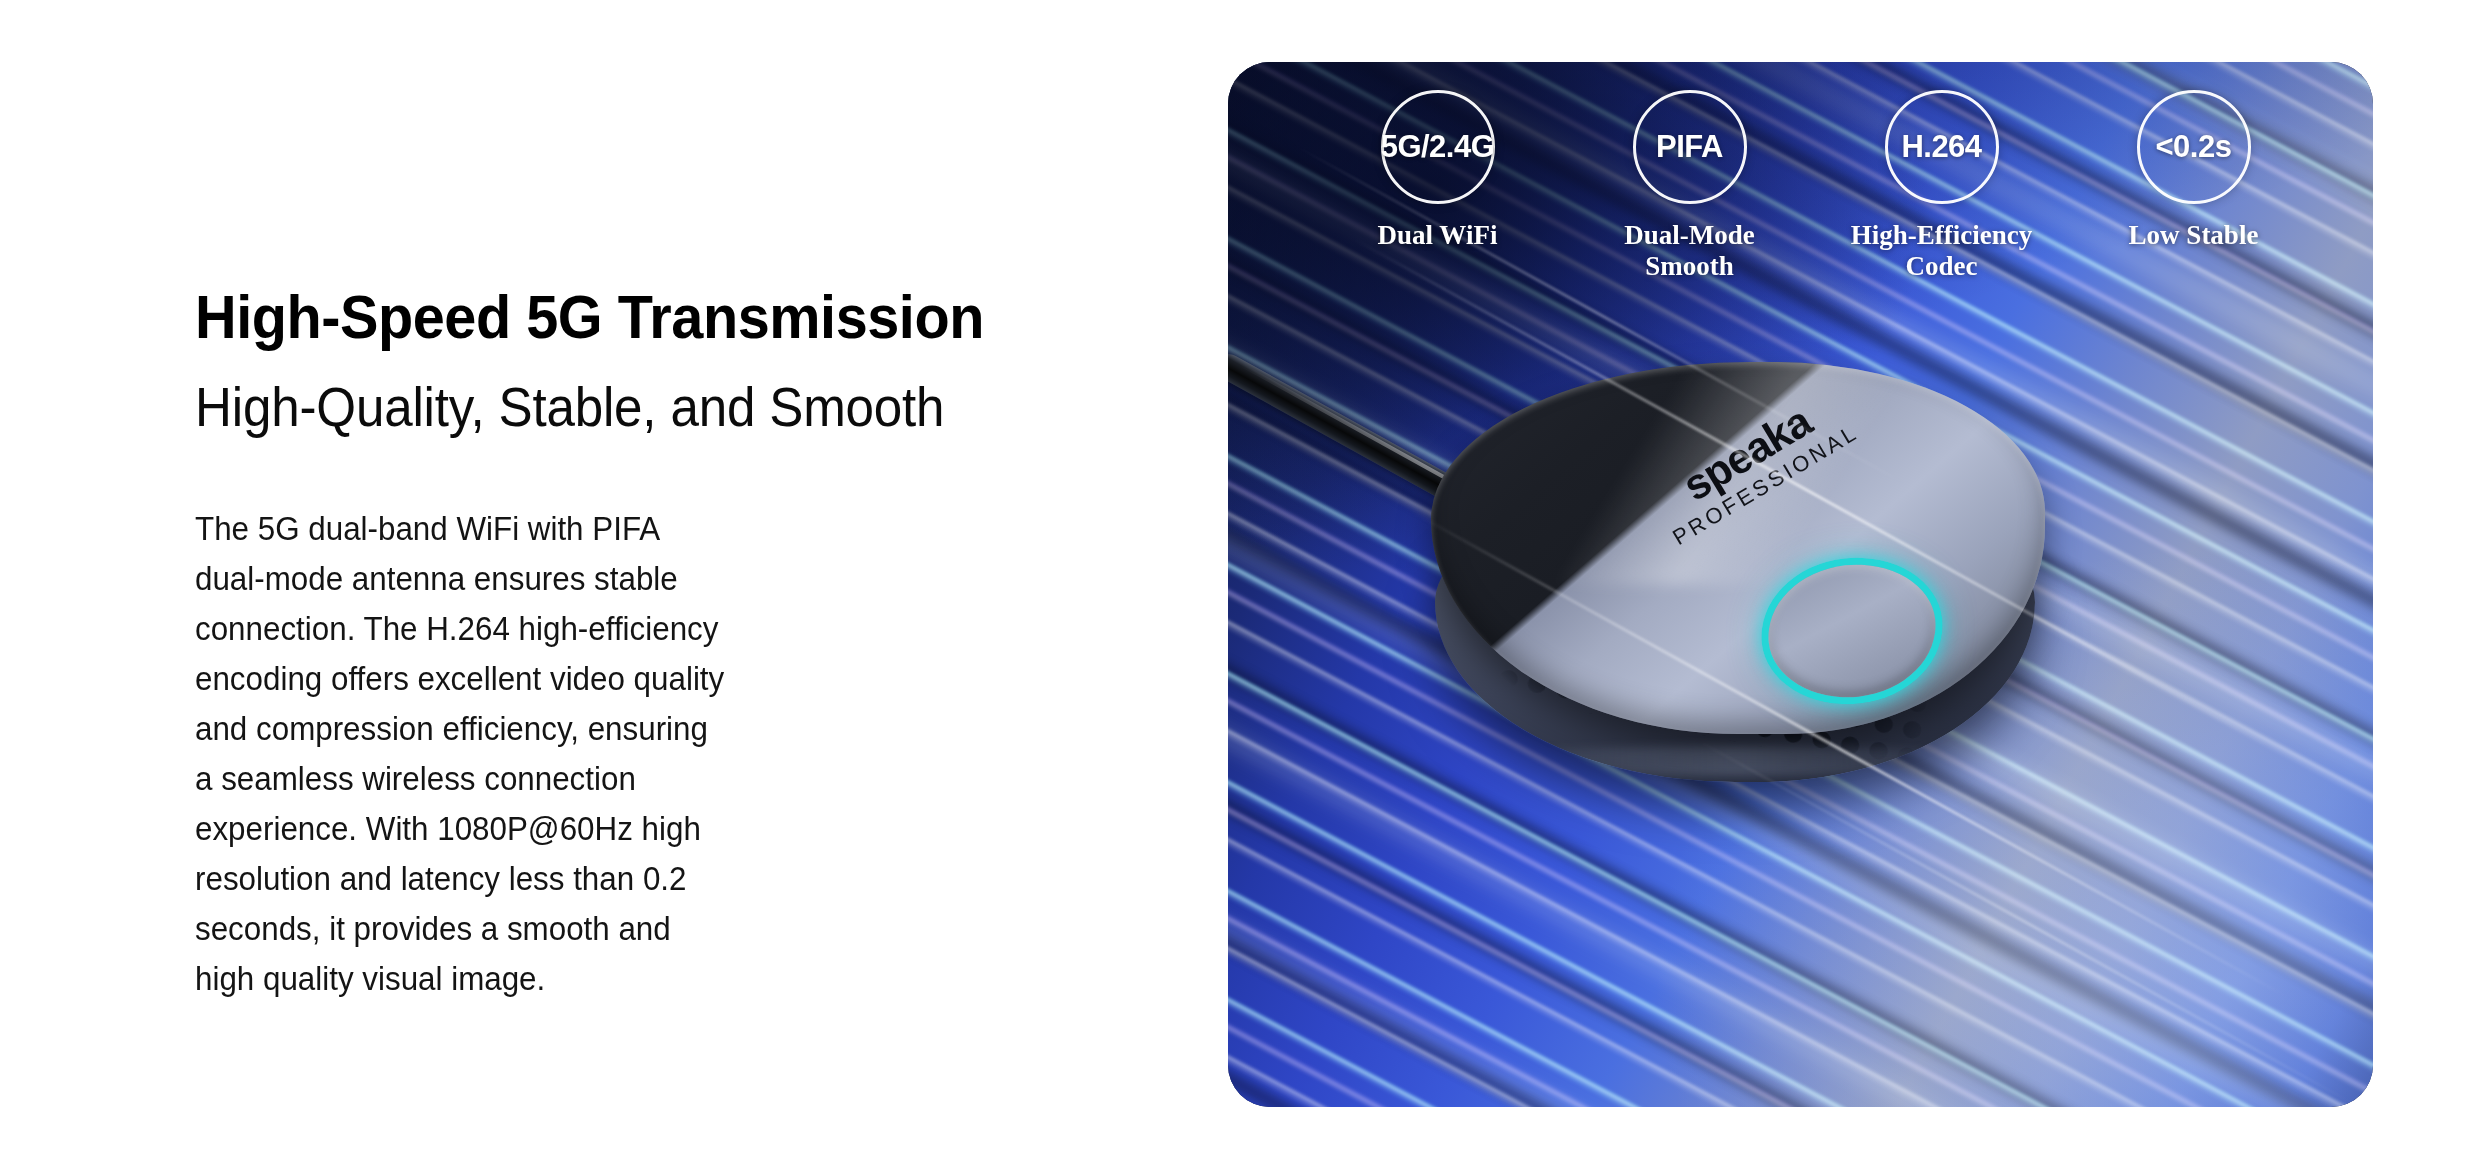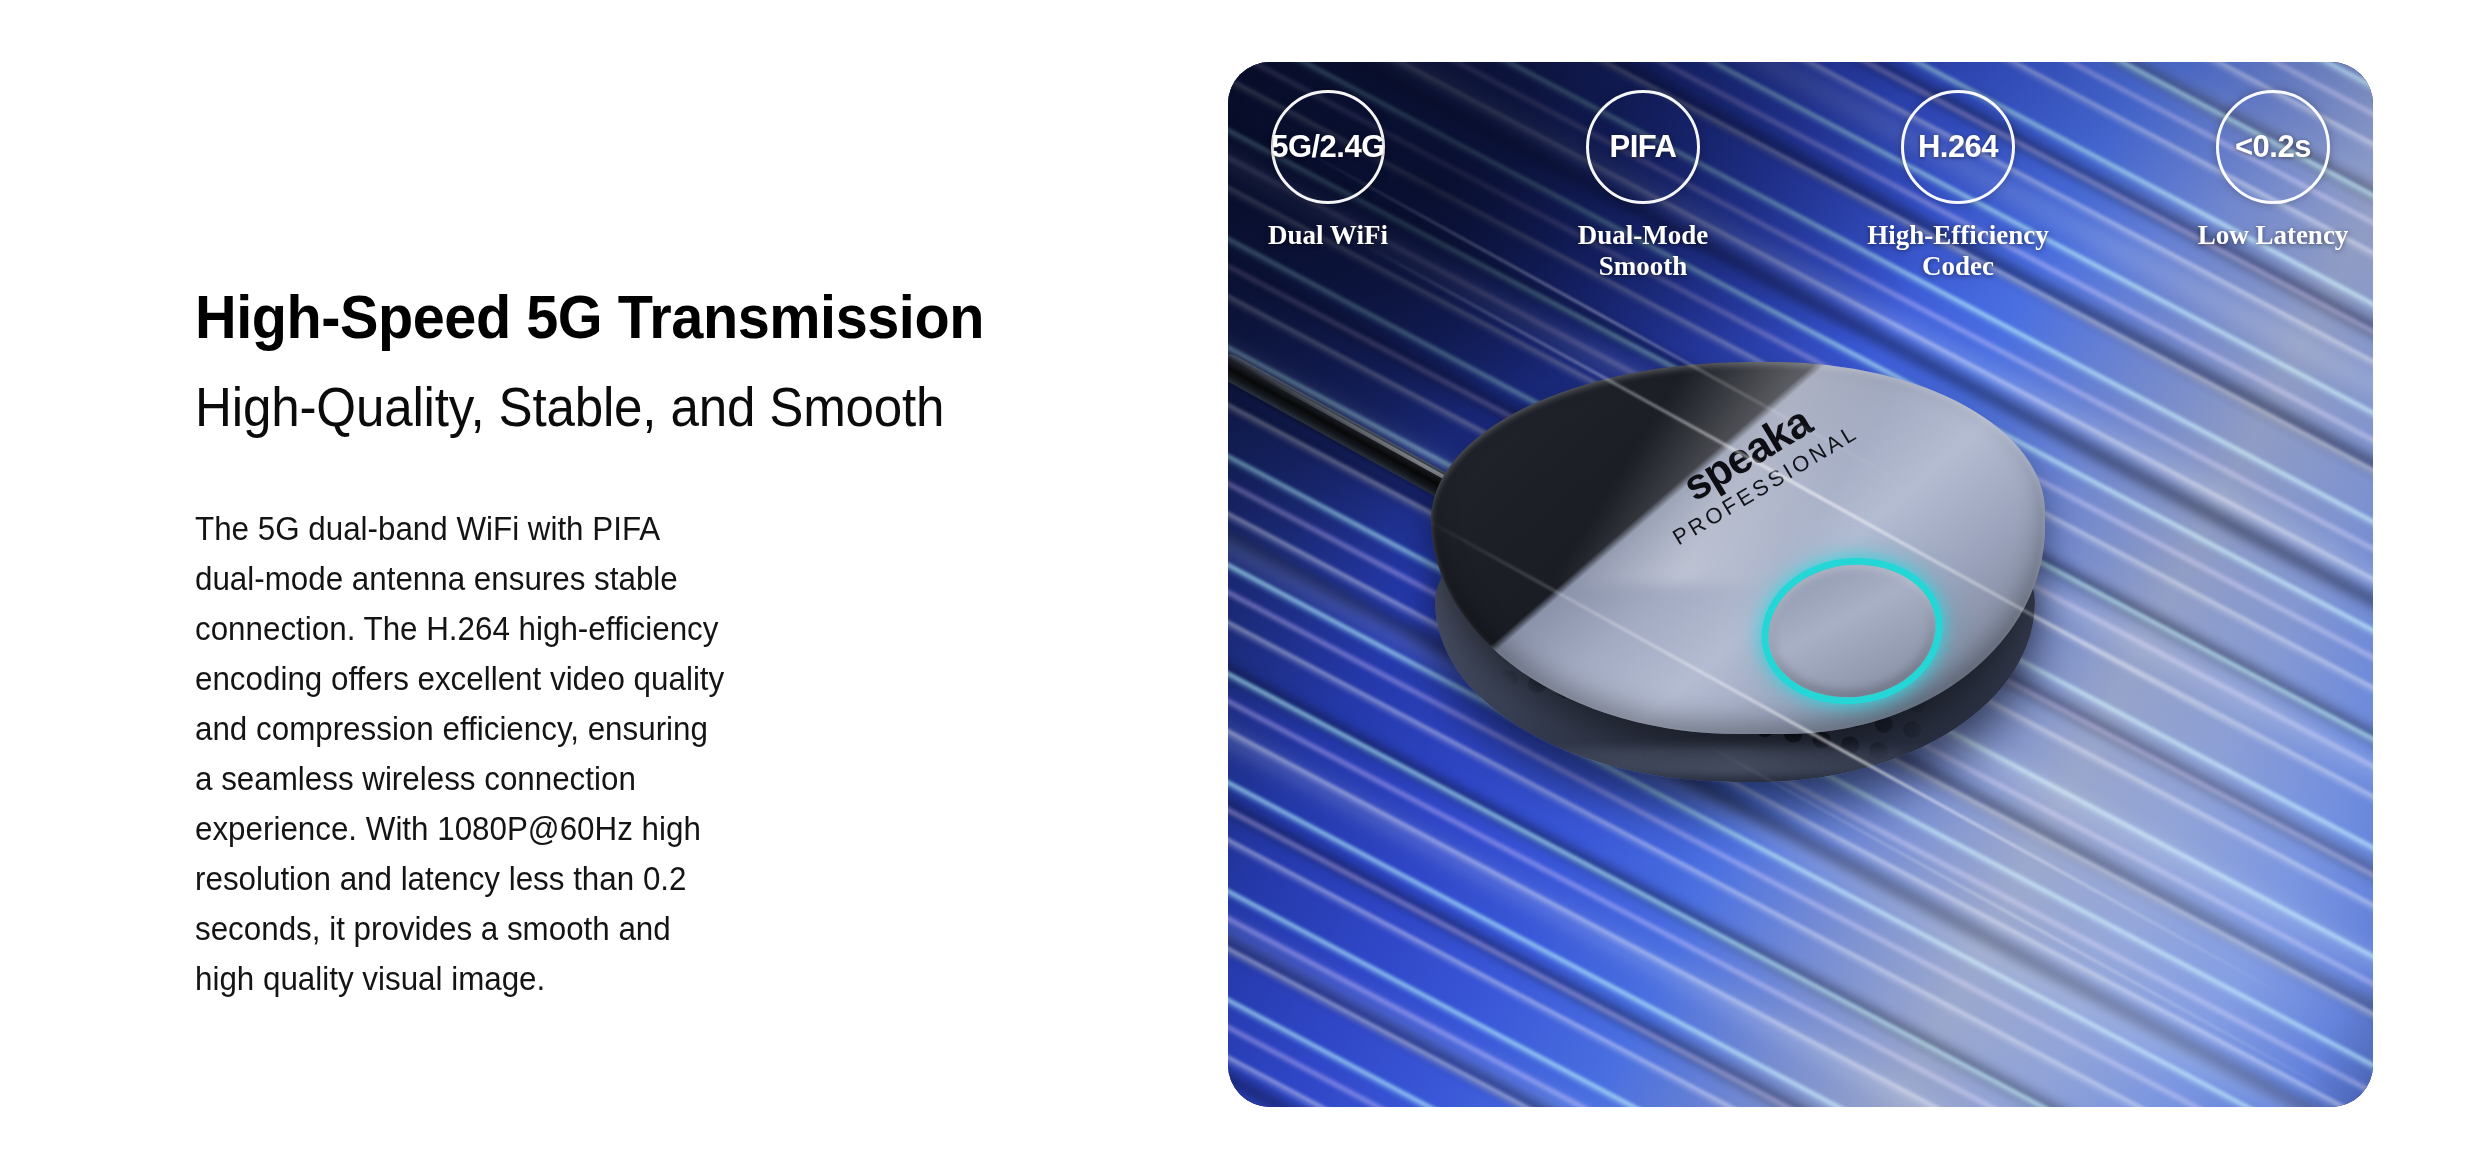--- a/index.html
+++ b/index.html
@@ -187,23 +187,24 @@
       linear-gradient(160deg, rgba(5,9,32,0.45) 0%, rgba(5,9,32,0.0) 35%);
   }
 
   
   .badges {
     position: absolute;
     left: 0;
     top: 28px;
     width: 100%;
     display: flex;
-    justify-content: space-between;
+    justify-content: center;
     gap: 52px;
     z-index: 6;
+    padding-left: 15px;
   }
 
   .badge {
     width: 200px;
     display: flex;
     flex-direction: column;
     align-items: center;
   }
 
   .badge-ring {
@@ -455,21 +456,21 @@
         <span class="badge-value">H.264</span>
       </div>
       <div class="badge-label">High-Efficiency
 Codec</div>
     </div>
 
     <div class="badge">
       <div class="badge-ring">
         <span class="badge-value">&lt;0.2s</span>
       </div>
-      <div class="badge-label">Low Latency</div>
+      <div class="badge-label">Low Stable</div>
     </div>
 
   </div>
 
   <div class="cable"></div>
 
   <div class="device">
 
     <div class="device-side">
       <div class="grille"></div>

